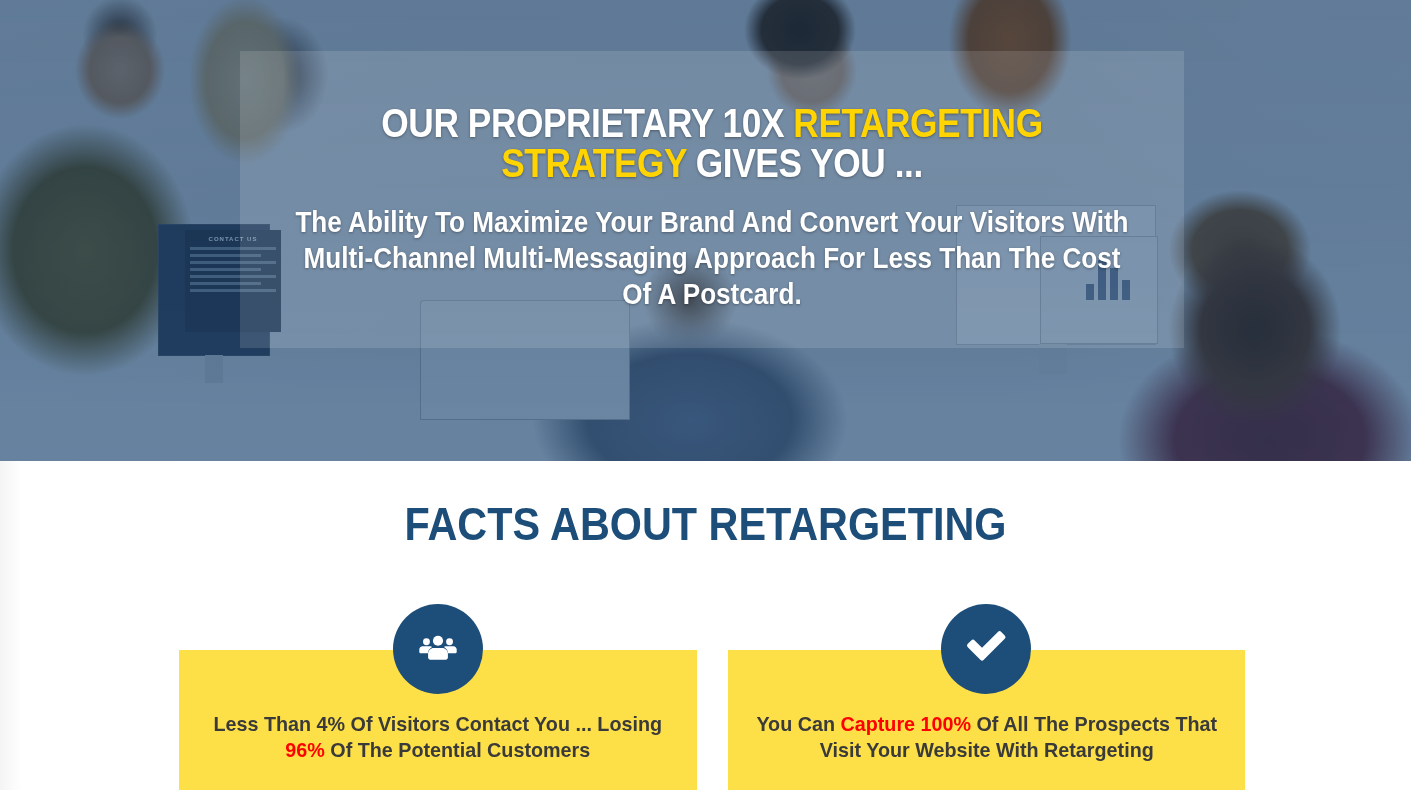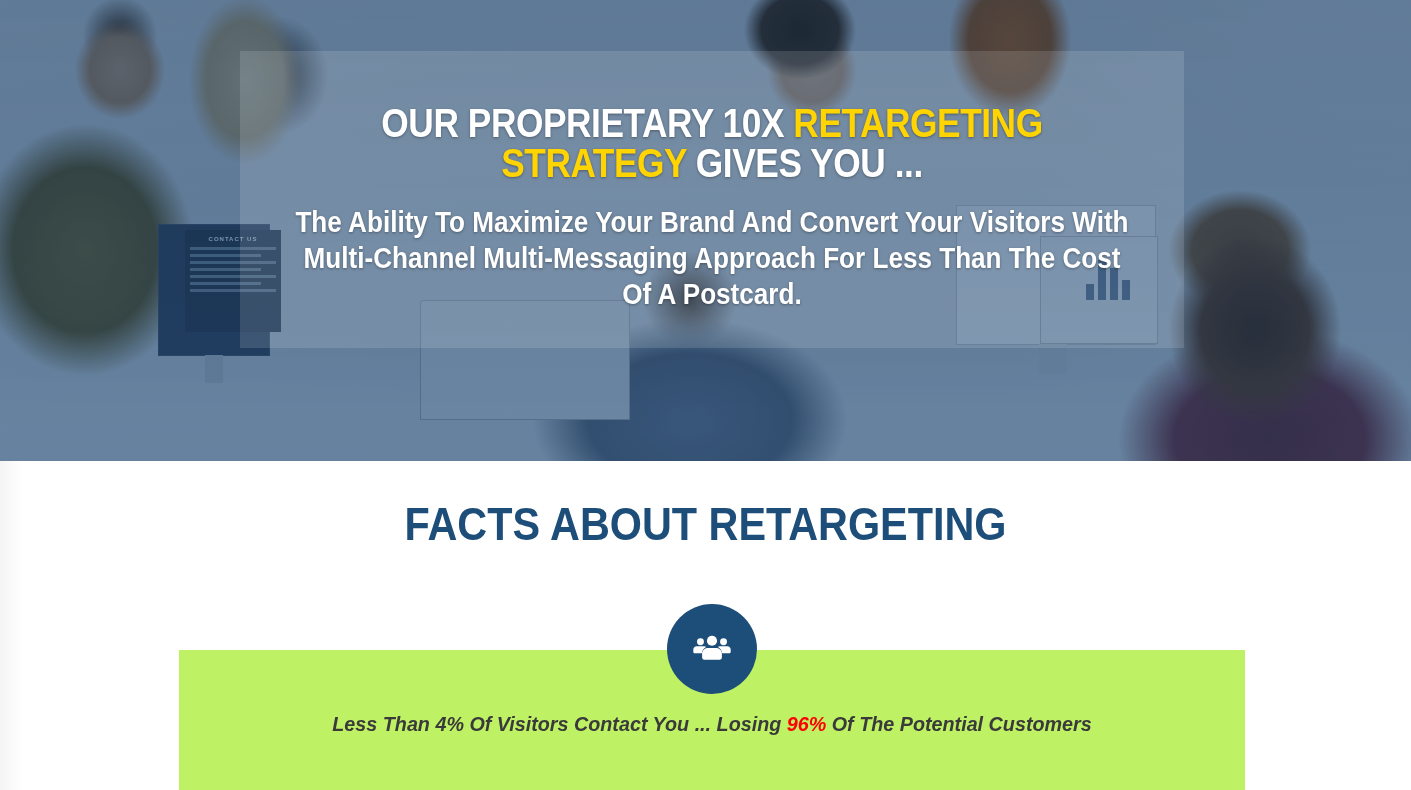--- a/index.html
+++ b/index.html
@@ -142,21 +142,21 @@
     font-size:47px;
     line-height:50px;
     letter-spacing:0px;
     color:#1d4e79;
     transform:scaleX(0.88);
     transform-origin:center top;
   }
 
   .cards { position:absolute; left:179px; top:189px; width:1066px; height:140px; display:flex; gap:31px; }
   .card {
-    position:relative; flex:1 1 0; background:#bef264; padding-top:61px;font-style:italic;
+    position:relative; flex:1 1 0; background:#fde047; padding-top:61px;
   }
   .card-icon {
     position:absolute; left:50%; top:-46px; transform:translateX(-50%);
     width:90px; height:90px; border-radius:50%;
     background:#1d4e79;
     display:flex; align-items:center; justify-content:center;
   }
   .card-icon svg { width:44px; height:44px; fill:#ffffff; display:block; }
   .card-text {
     text-align:center;
@@ -217,17 +217,25 @@
             <circle cx="488" cy="150" r="50"></circle>
             <path d="M96 216h112c10 0 19 4 25 11-33 19-56 52-61 92H72c-13 0-24-11-24-24v-31c0-26 22-48 48-48z"></path>
             <path d="M432 216h112c26 0 48 22 48 48v31c0 13-11 24-24 24H468c-5-40-28-73-61-92 6-7 15-11 25-11z"></path>
             <circle cx="320" cy="136" r="74"></circle>
             <path d="M258 240h124c45 0 82 37 82 82v58c0 17-14 31-31 31H207c-17 0-31-14-31-31v-58c0-45 37-82 82-82z"></path>
           </svg>
         </div>
         <div class="card-text">Less Than 4% Of Visitors Contact You ... Losing <span class="red">96%</span> Of The Potential Customers</div>
       </div>
 
+      <div class="card">
+        <div class="card-icon">
+          <svg viewBox="0 0 512 512" aria-hidden="true">
+            <path d="M190 382 44 236a28 28 0 0 1 0-40l40-40a28 28 0 0 1 40 0l86 86 184-184a28 28 0 0 1 40 0l40 40a28 28 0 0 1 0 40L230 382a28 28 0 0 1-40 0z"></path>
+          </svg>
+        </div>
+        <div class="card-text">You Can <span class="red">Capture 100%</span> Of All The Prospects That Visit Your Website With Retargeting</div>
+      </div>
 
 
     </div>
   </section>
 </div>
 
 </body></html>

